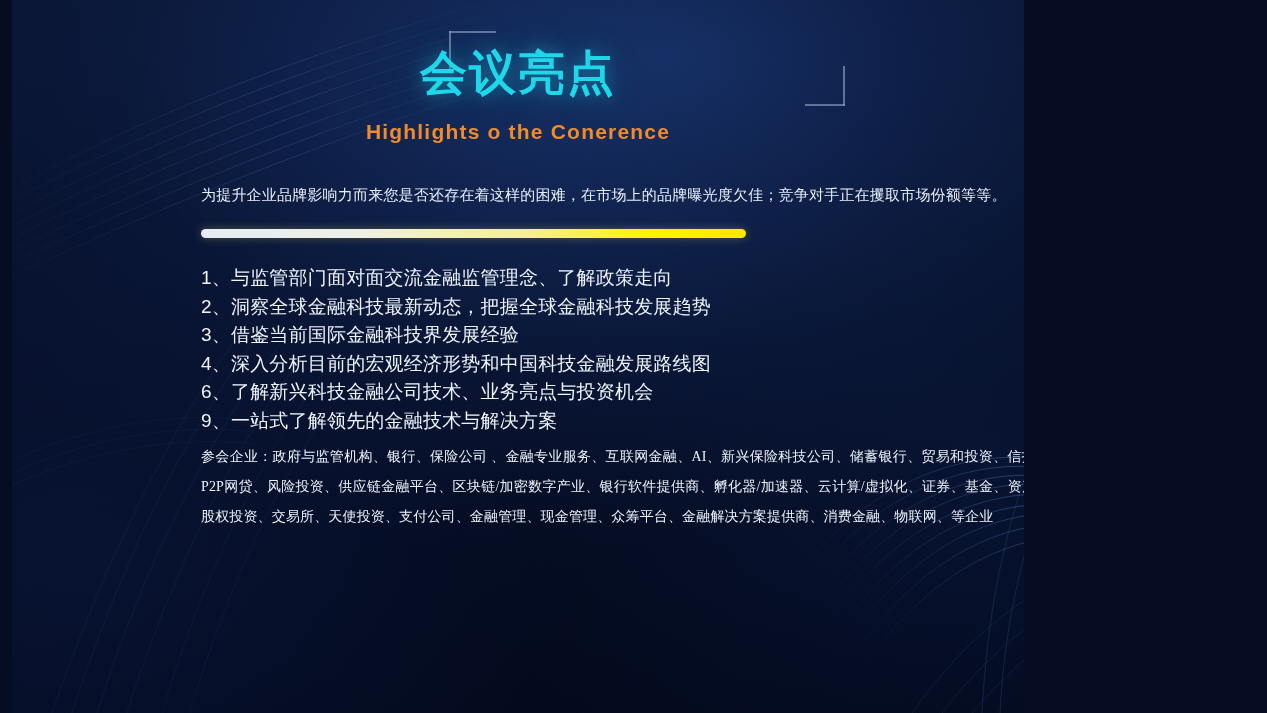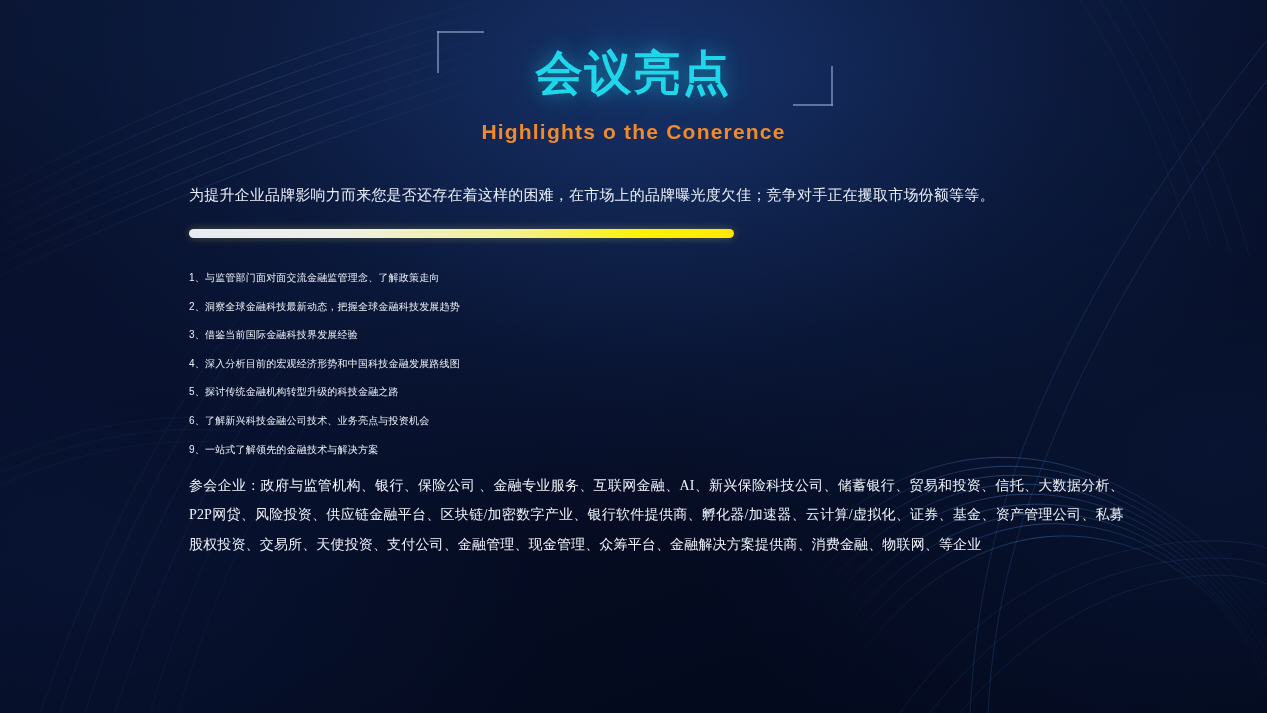--- a/index.html
+++ b/index.html
@@ -6,27 +6,28 @@
   html, body {
     width:1267px; height:713px;
     overflow:hidden;
     background:#060d22;
     font-family:"Liberation Sans", "DejaVu Sans", sans-serif;
   }
 
   
   .slide {
     position:relative;
-    width:1267px; height:713px;
+    width:1012px; height:713px;
     overflow:hidden;
     background:
       radial-gradient(ellipse 900px 620px at 52% 12%, rgba(22,48,102,0.75) 0%, rgba(12,28,66,0.40) 45%, rgba(6,13,34,0) 75%),
       radial-gradient(ellipse 700px 500px at 6% 78%, rgba(8,20,52,0.85) 0%, rgba(5,11,30,0.2) 70%, rgba(5,11,30,0) 100%),
       radial-gradient(ellipse 760px 560px at 96% 64%, rgba(10,26,62,0.60) 0%, rgba(5,11,30,0) 72%),
       linear-gradient(160deg, #0a1634 0%, #081230 30%, #050c22 62%, #03081a 100%);
+    margin-left: 12px;
   }
   .bg-layer { position:absolute; inset:0; pointer-events:none; }
   .bg-layer svg { display:block; width:1267px; height:713px; }
 
   
   .header { position:absolute; left:0; right:0; top:0; height:170px; }
 
   .bracket { position:absolute; }
   .bracket span { position:absolute; background:#8fa5c8; opacity:.62; }
   .bracket-tl { left:437px; top:31px; width:47px; height:42px; }
@@ -60,21 +61,21 @@
 
   .divider {
     margin:20px 0 0 0;
     width:545px; height:9px; border-radius:5px;
     background:linear-gradient(90deg, #e6ecf2 0%, #eef0e6 28%, #f5f08e 60%, #fdf200 84%, #ffe800 100%);
     box-shadow:0 0 9px rgba(240,230,90,.30);
   }
 
   .list { margin-top:26px; }
   .list-item {
-    color:#eef2fa; font-size:10px; line-height:28px;
+    color:#eef2fa; font-size:19px; line-height:28px;
     letter-spacing:.2px; white-space:nowrap;
     margin-bottom:0.6px;
   }
 
   .companies {
     margin-top:7px;
     color:#eef2fa; font-size:14px; line-height:29.8px;
     letter-spacing:.15px; width:935px;
     text-align:justify;
     font-family:Liberation Serif, serif;
@@ -191,21 +192,20 @@
       <p>为提升企业品牌影响力而来您是否还存在着这样的困难，在市场上的品牌曝光度欠佳；竞争对手正在攫取市场份额等等。</p>
     </div>
 
     <div class="divider"></div>
 
     <div class="list">
       <div class="list-item">1、与监管部门面对面交流金融监管理念、了解政策走向</div>
       <div class="list-item">2、洞察全球金融科技最新动态，把握全球金融科技发展趋势</div>
       <div class="list-item">3、借鉴当前国际金融科技界发展经验</div>
       <div class="list-item">4、深入分析目前的宏观经济形势和中国科技金融发展路线图</div>
-      <div class="list-item">5、探讨传统金融机构转型升级的科技金融之路</div>
       <div class="list-item">6、了解新兴科技金融公司技术、业务亮点与投资机会</div>
       <div class="list-item">9、一站式了解领先的金融技术与解决方案</div>
     </div>
 
     <div class="companies">参会企业：政府与监管机构、银行、保险公司 、金融专业服务、互联网金融、AI、新兴保险科技公司、储蓄银行、贸易和投资、信托、大数据分析、P2P网贷、风险投资、供应链金融平台、区块链/加密数字产业、银行软件提供商、孵化器/加速器、云计算/虚拟化、证券、基金、资产管理公司、私募股权投资、交易所、天使投资、支付公司、金融管理、现金管理、众筹平台、金融解决方案提供商、消费金融、物联网、等企业</div>
 
   </div>
 </div>
 
 </body></html>

